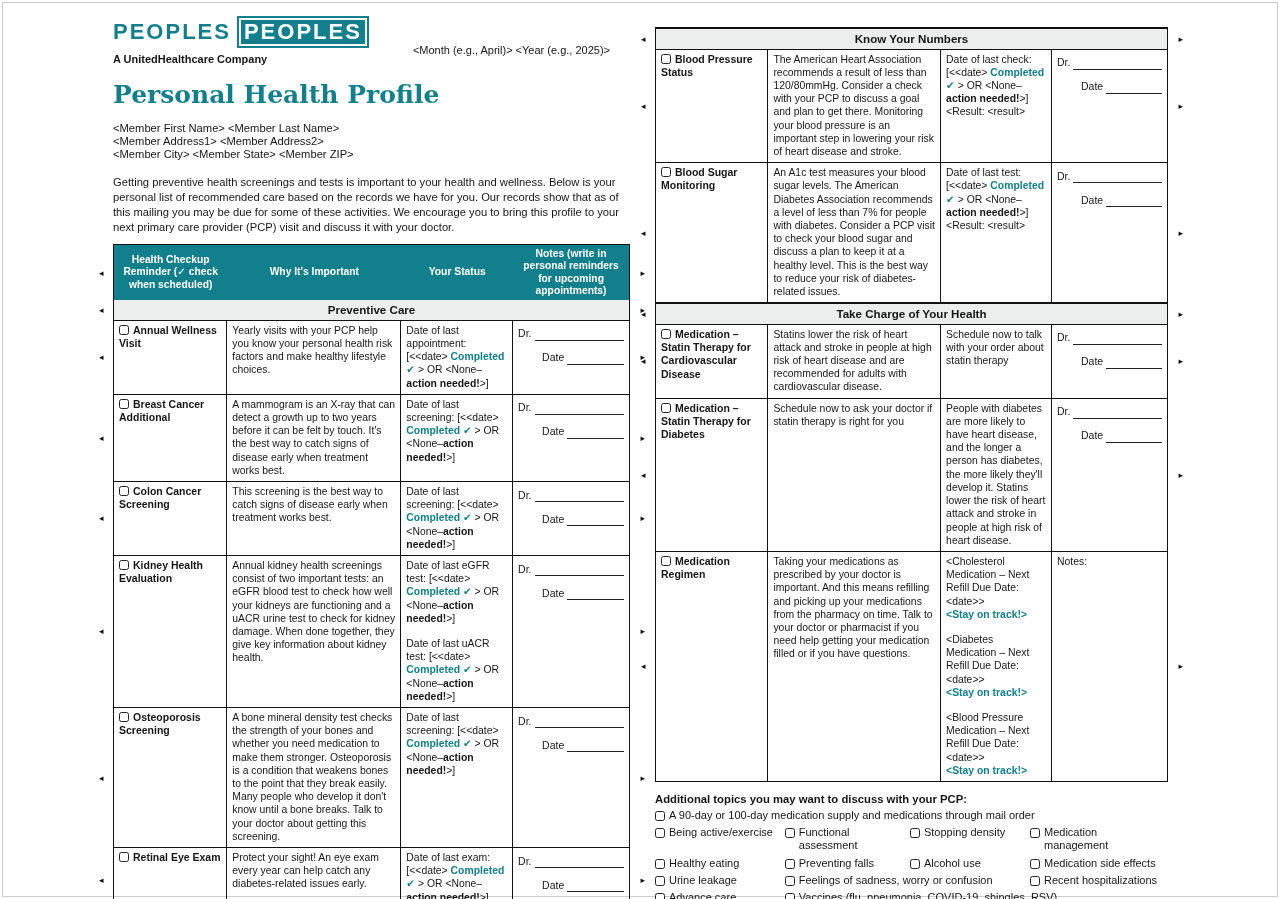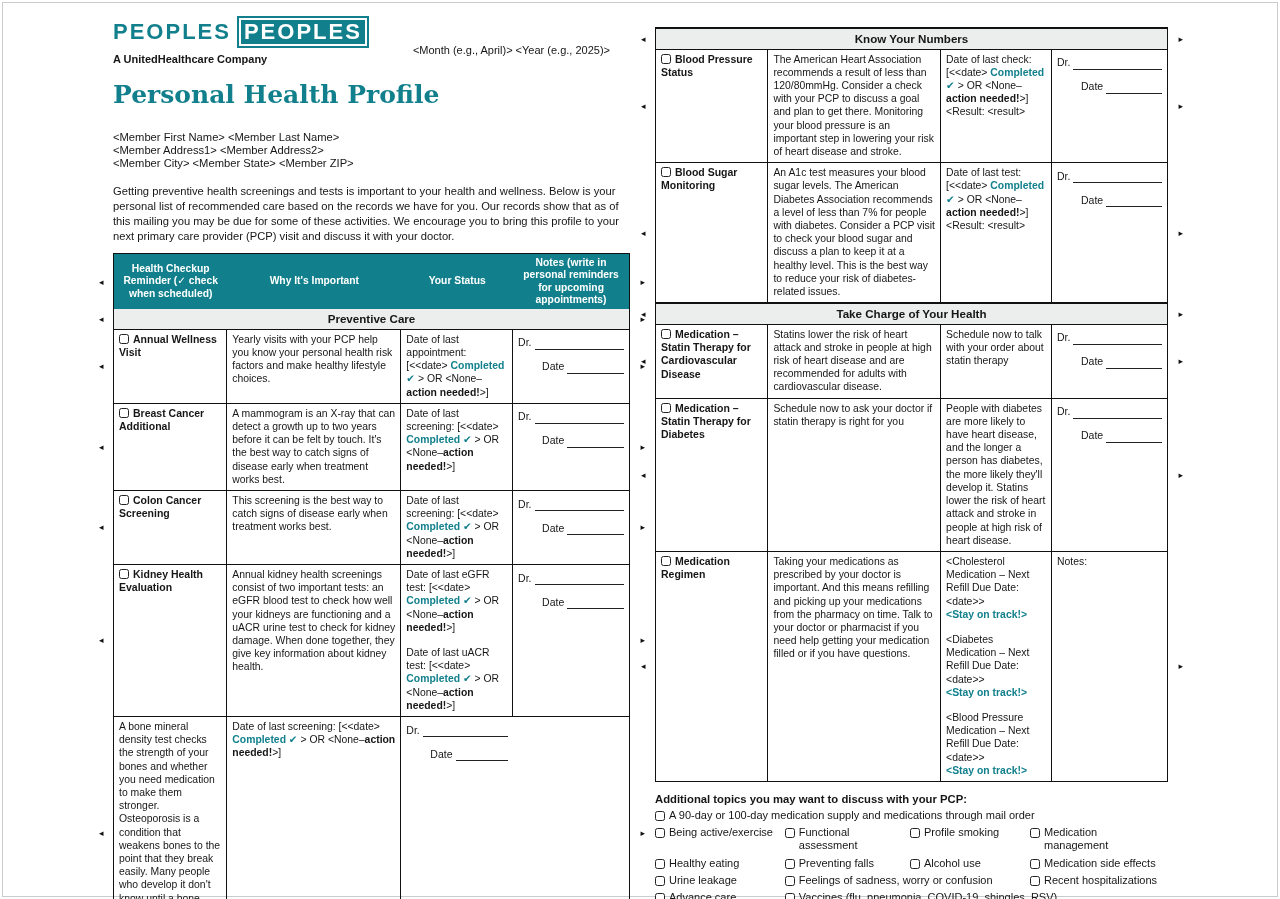--- a/index.html
+++ b/index.html
@@ -16,21 +16,21 @@
 
   
   .logo{display:inline-flex;align-items:center;}
   .logo-peoples{color:var(--teal);font-weight:bold;font-size:22px;letter-spacing:2px;}
   .logo-health{background:var(--teal);color:#fff;font-weight:bold;font-size:22px;letter-spacing:2px;
     padding:1px 5px;margin-left:6px;border:2px solid var(--teal);box-shadow:inset 0 0 0 2px #fff;}
   .tagline{font-weight:bold;font-size:11px;margin-top:5px;}
   .date-ph{position:absolute;right:20px;top:28px;font-size:11px;}
 
   .title{font-family:"DejaVu Serif","Liberation Serif",serif;color:var(--teal);
-    font-size:25px;font-weight:bold;margin:15px 0 22px;}
+    font-size:25px;font-weight:bold;margin:15px 0 13px;}
   .member{font-size:11.2px;line-height:1.17;}
   .intro{font-size:11.2px;line-height:1.33;margin:14px 0 0;}
 
   
   .table{margin-top:9px;border:1.5px solid #111;}
   .thead,.trow{position:relative;display:grid;grid-template-columns:22% 33.8% 21.7% 22.5%;}
   .thead{background:var(--teal);color:#fff;min-height:54px;}
   .th{font-size:10.3px;font-weight:bold;text-align:center;display:flex;align-items:center;
     justify-content:center;padding:3px 5px;line-height:1.2;}
   .band{position:relative;background:var(--bandbg);text-align:center;font-weight:bold;
@@ -166,20 +166,21 @@
           </div>
           <div class="fline">
             <span>Date</span>
             <span class="uline"></span>
           </div>
         </div>
       </div>
       <div class="trow" style="min-height: 130px;">
         <span class="mk mk-l">◂</span>
         <span class="mk mk-r">▸</span>
+        <div class="td c1"><span class="cb"></span><span class="rtitle">Osteoporosis Screening</span></div>
         <div class="td c2">A bone mineral density test checks the strength of your bones and whether you need medication to make them stronger. Osteoporosis is a condition that weakens bones to the point that they break easily. Many people who develop it don't know until a bone breaks. Talk to your doctor about getting this screening.</div>
         <div class="td c3">
           <div class="sblock"><span>Date of last screening: [&lt;&lt;date&gt; </span><span class="seg-teal">Completed ✔</span><span> &gt; OR &lt;None–</span><span class="seg-bold">action needed!</span><span>&gt;]</span></div>
         </div>
         <div class="td c4">
           <div class="fline">
             <span>Dr.</span>
             <span class="uline"></span>
           </div>
           <div class="fline">
@@ -325,21 +326,21 @@
           <span class="topic">
             <span class="cb"></span>
             <span>Being active/exercise</span>
           </span>
           <span class="topic">
             <span class="cb"></span>
             <span>Functional assessment</span>
           </span>
           <span class="topic">
             <span class="cb"></span>
-            <span>Profile smoking</span>
+            <span>Stopping density</span>
           </span>
           <span class="topic">
             <span class="cb"></span>
             <span>Medication management</span>
           </span>
         </div>
         <div class="topics-row">
           <span class="topic">
             <span class="cb"></span>
             <span>Healthy eating</span>

